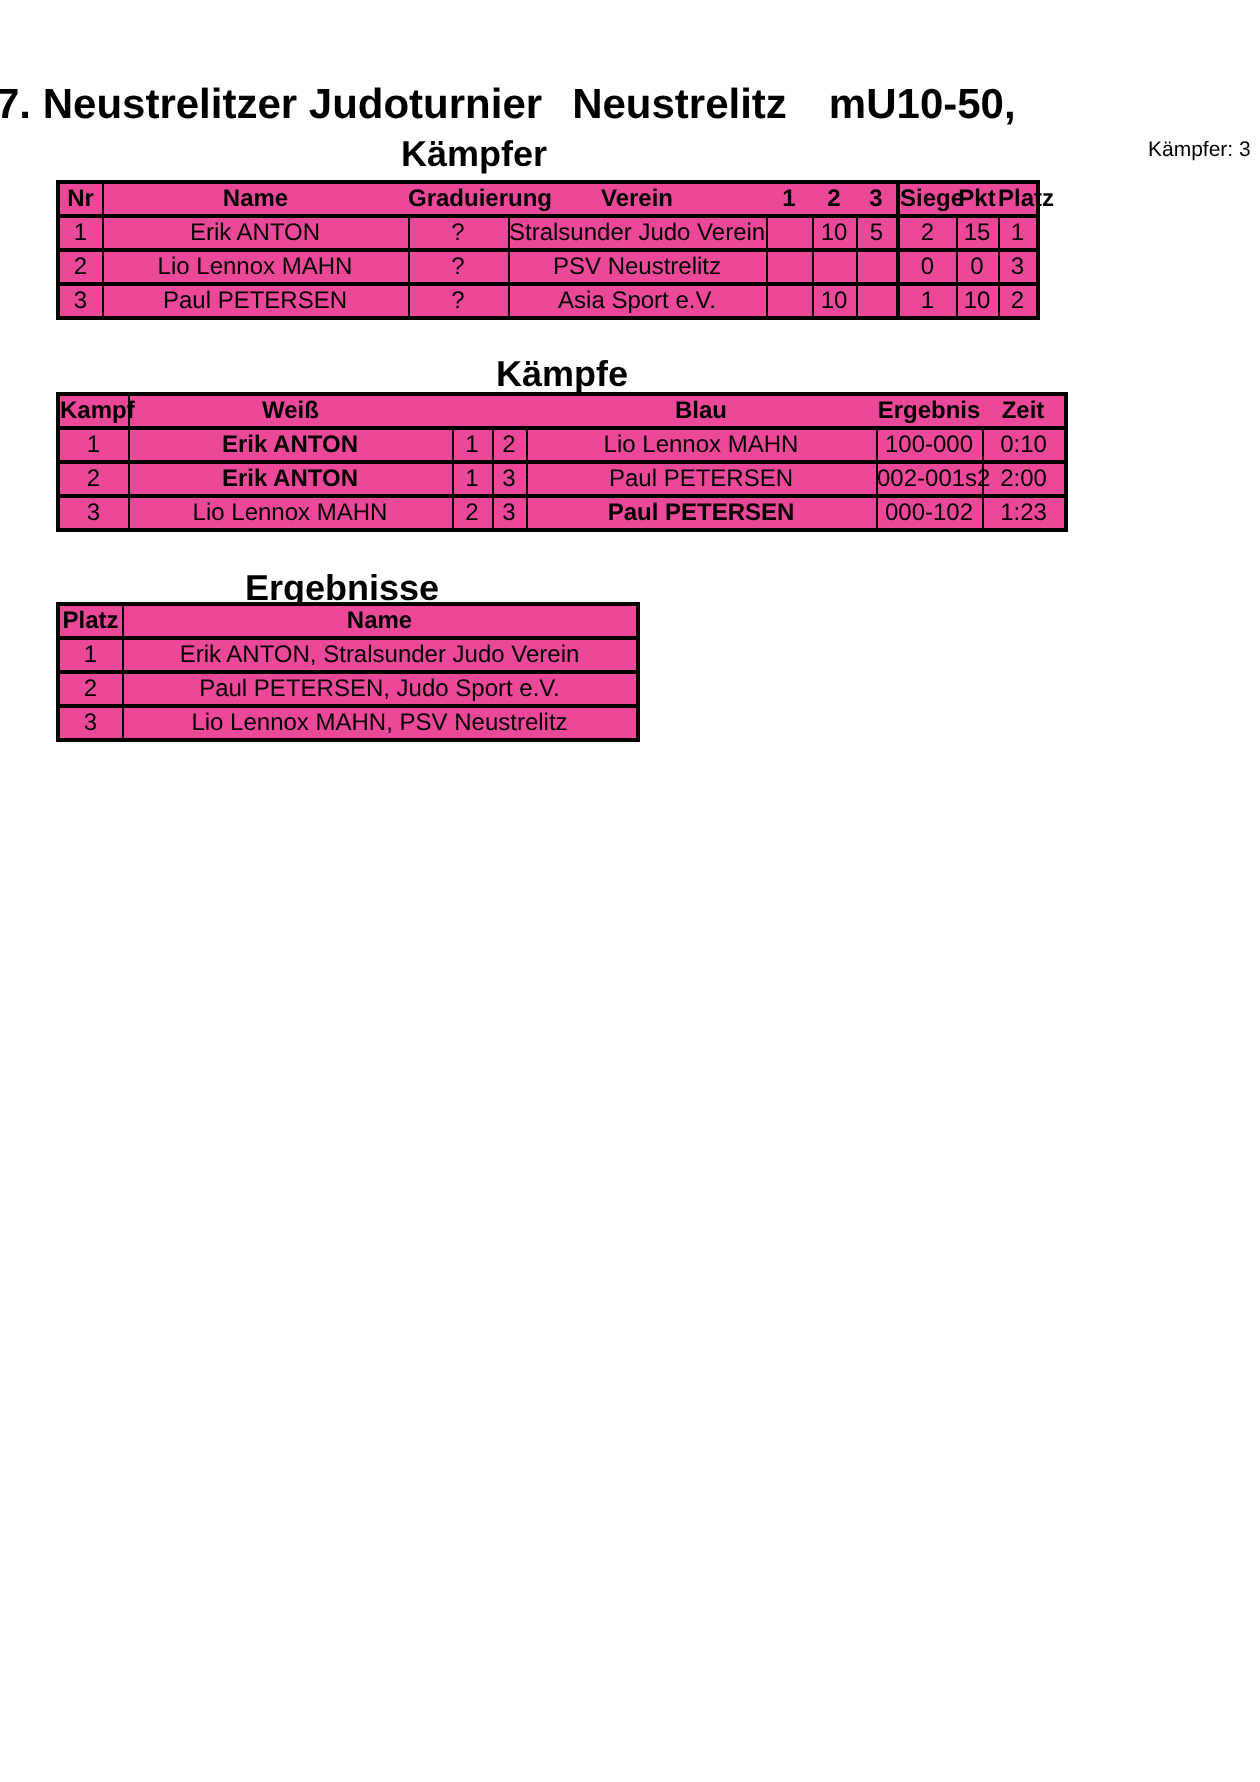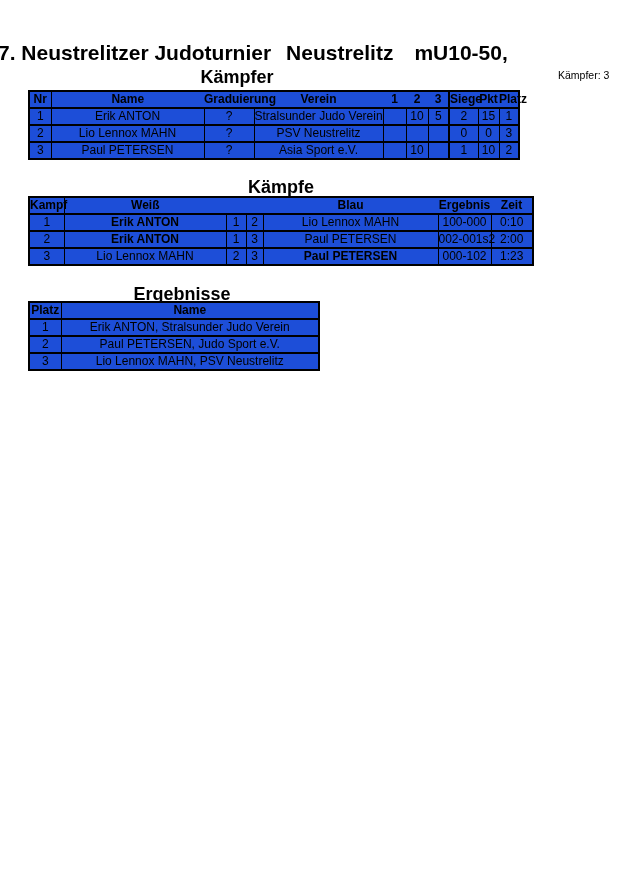--- a/index.html
+++ b/index.html
@@ -28,42 +28,42 @@
     white-space: nowrap;
     font-size: 21px;
     font-weight: bold;
     letter-spacing: 0;
   }
   .title .seg2 { margin-left: 17px; }
   .title .seg3 { margin-left: 15px; text-align: center; }
   .title .seg4 { margin-left: 21px; }
   .fighter-count {
     position: absolute;
-    left: 558px;
+    left: 574px;
     top: 69px;
     font-size: 10.5px;
   }
   
   .section-title {
     position: absolute;
     transform: translateX(-50%);
     font-size: 18px;
     font-weight: bold;
     white-space: nowrap;
   }
   .st-fighters   { left: 237px; top: 67px;  }
   .st-bouts      { left: 281px; top: 177px; }
-  .st-results    { left: 182px; top: 284px; }
+  .st-results    { left: 171px; top: 284px; }
   
   table.rpt {
     position: absolute;
     border-collapse: collapse;
     table-layout: fixed;
     border: 2px solid #000;
-    background: #1d4ed8;
+    background: #ec4899;
   }
   table.rpt th, table.rpt td {
     font-family: "Liberation Sans", sans-serif;
     font-size: 12px;
     height: 15px;
     line-height: 15px;
     padding: 0;
     white-space: nowrap;
     text-align: center;
     overflow: visible;

